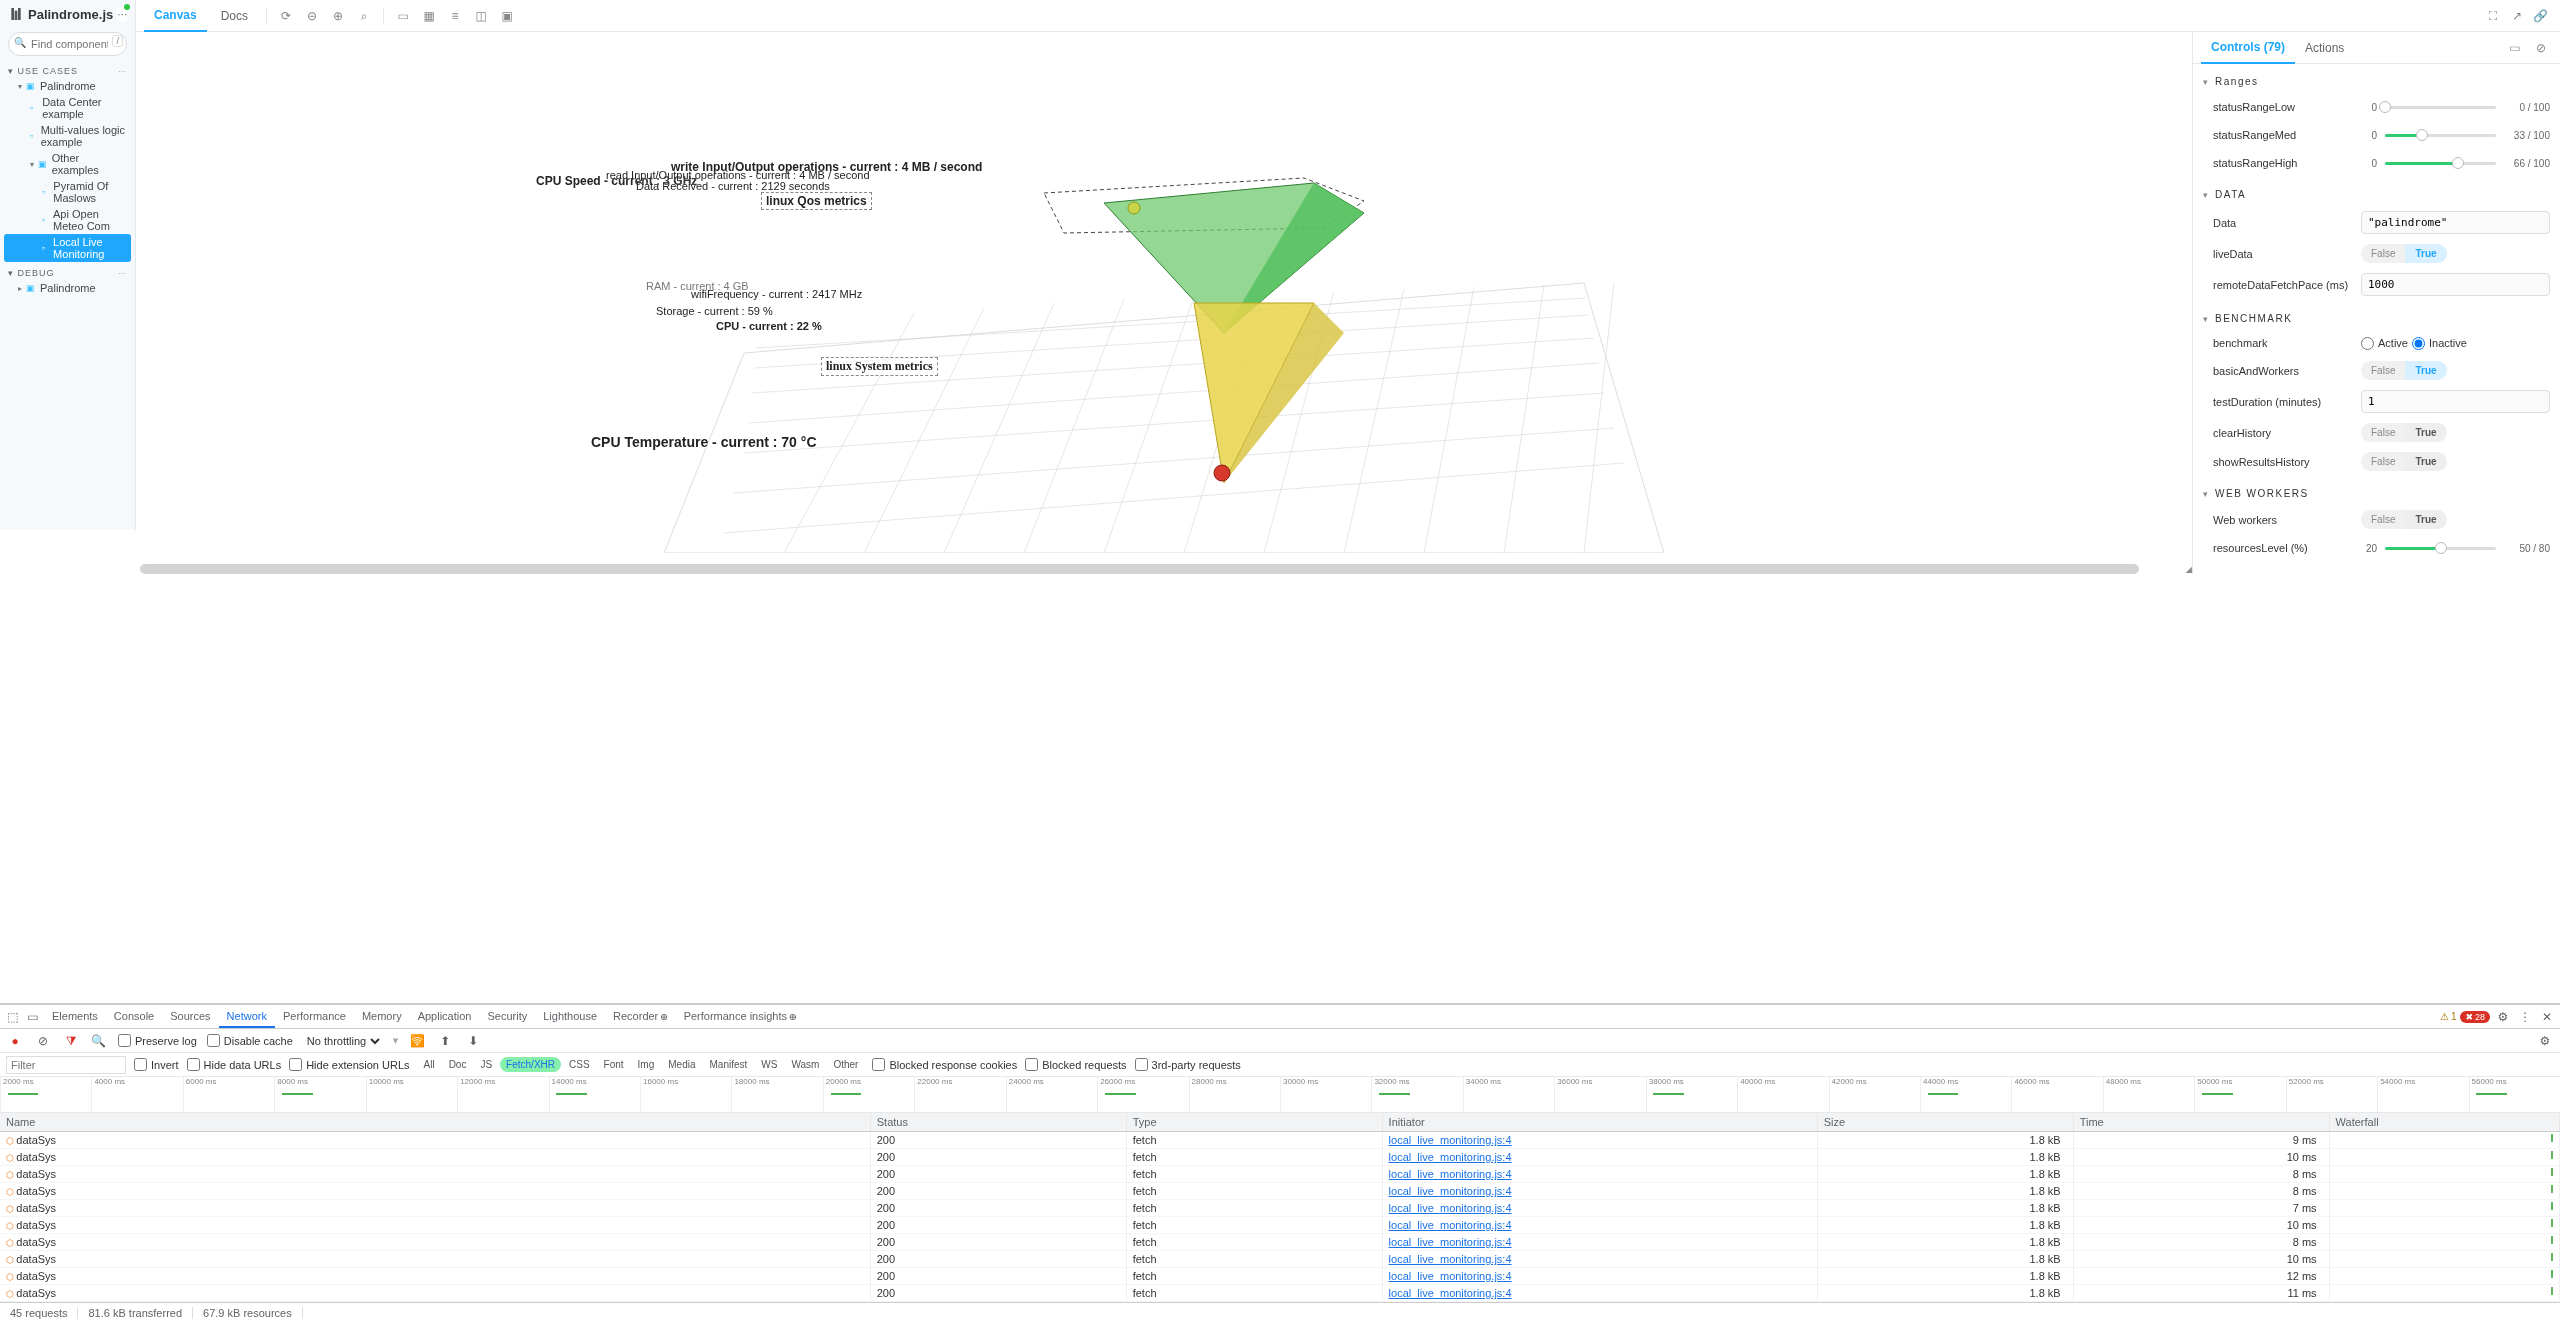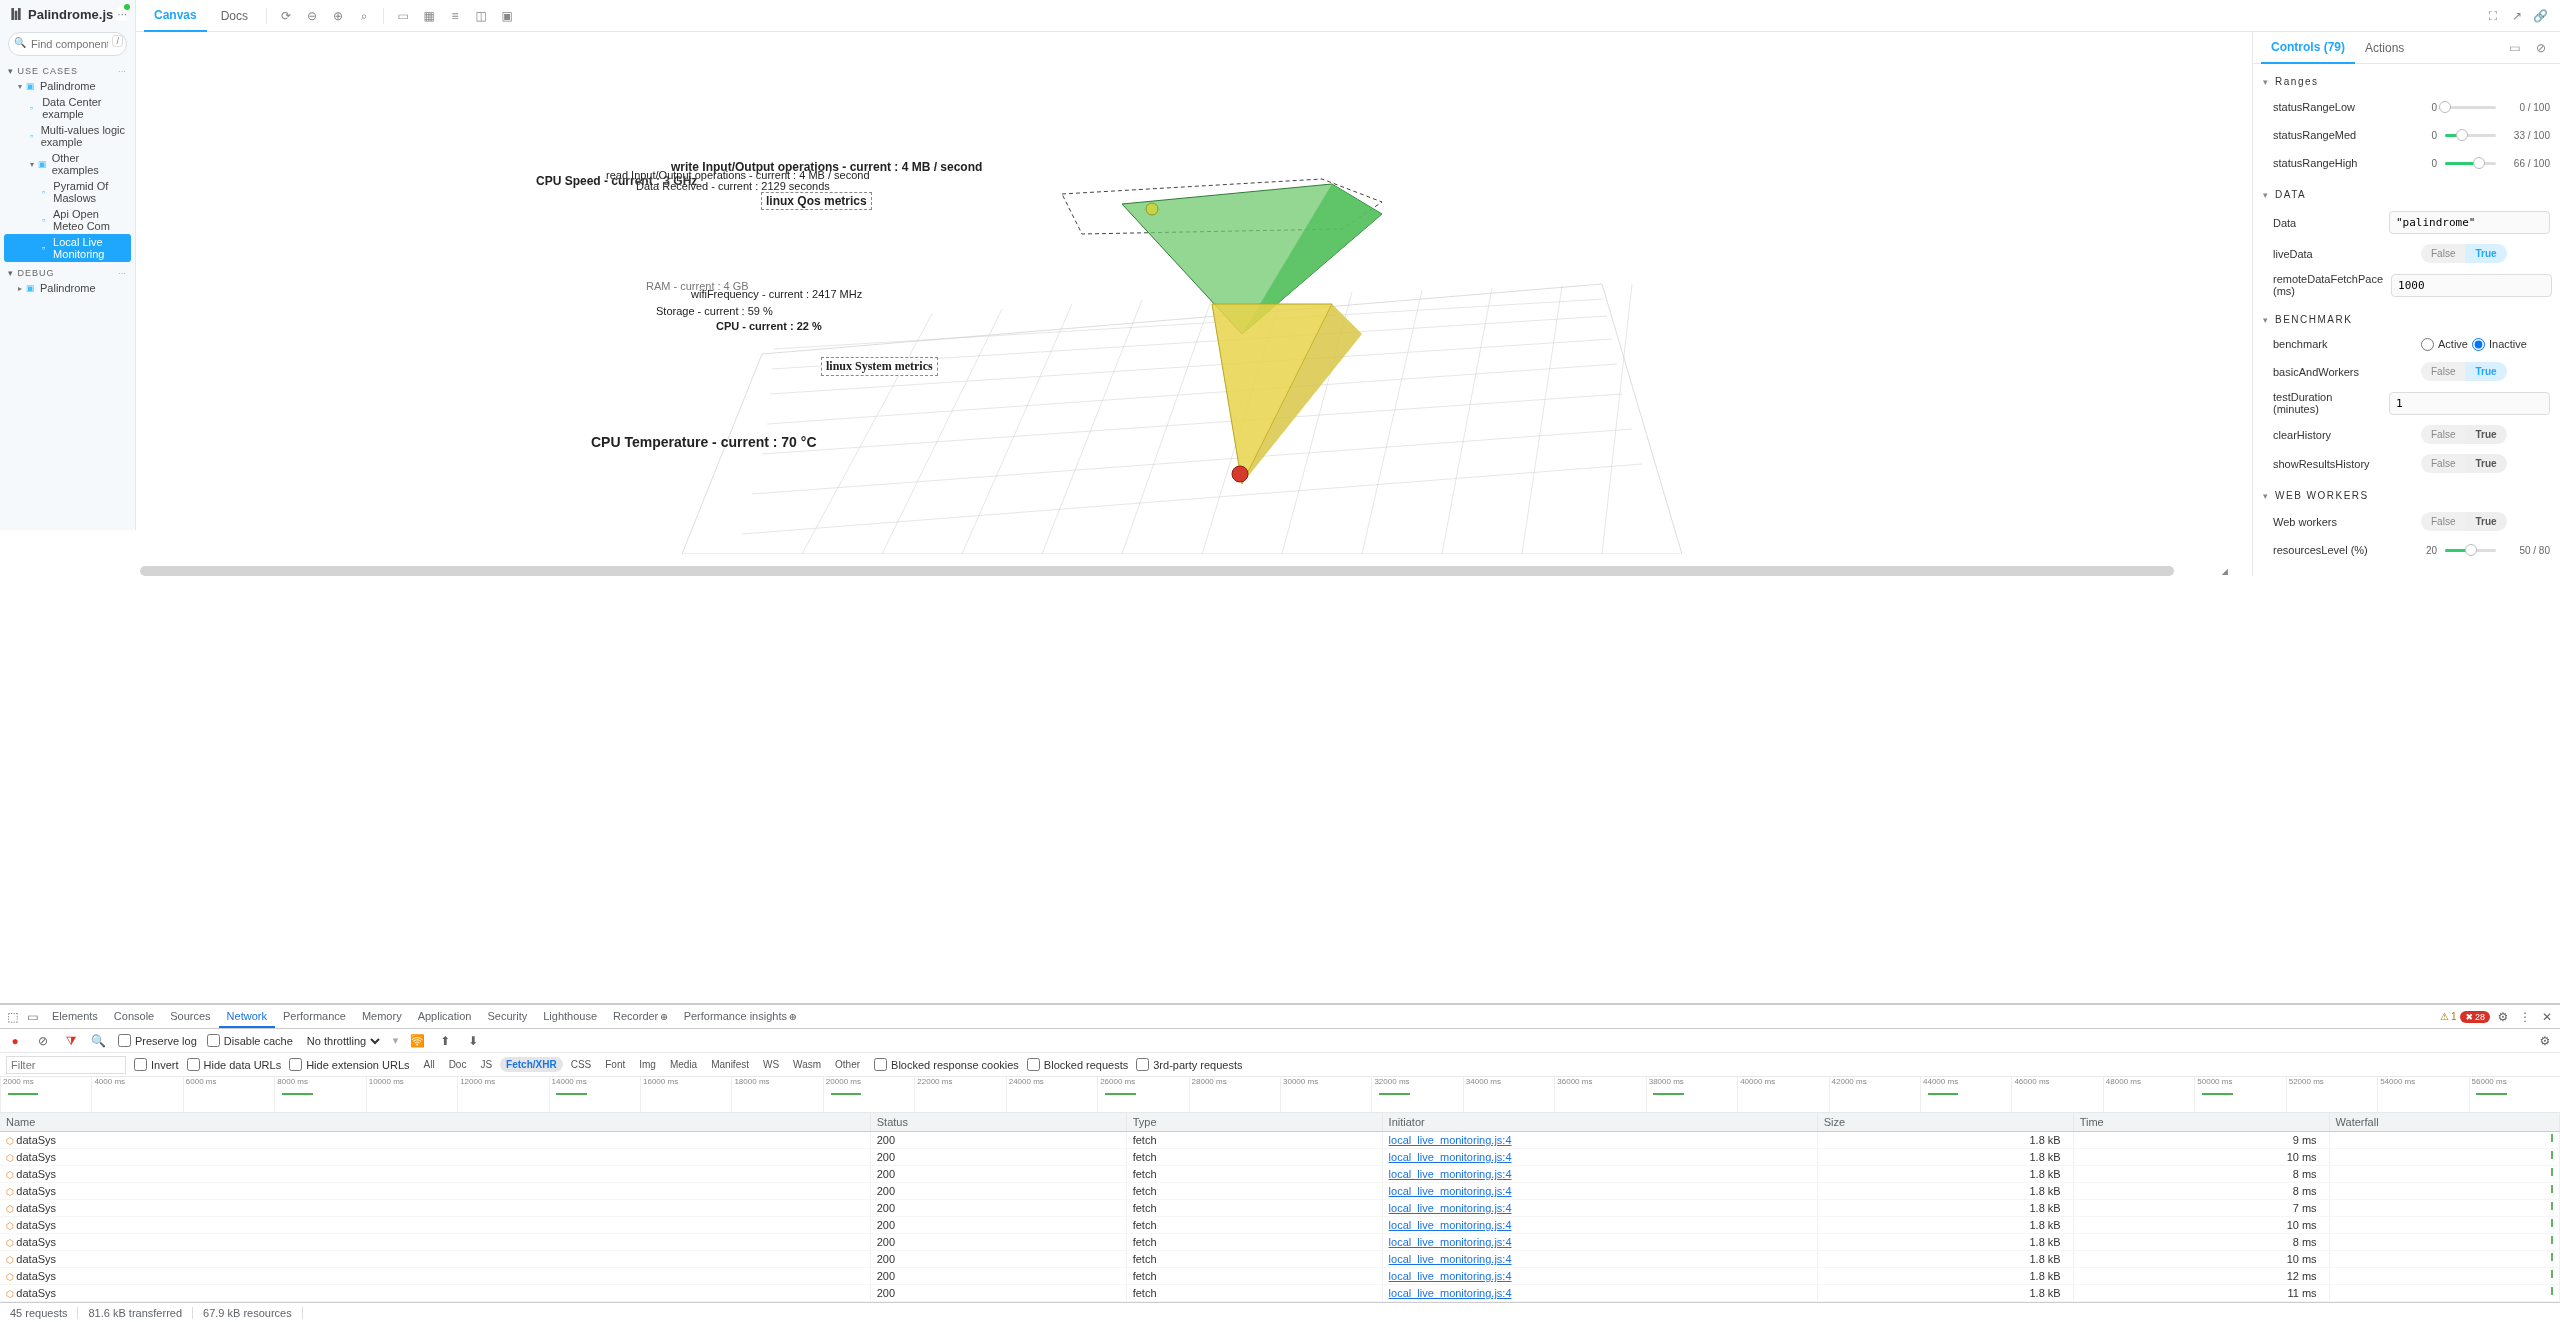--- a/index.html
+++ b/index.html
@@ -47,21 +47,21 @@
 .scroll-h .thumb { height:10px; background:#d4d4d4; border-radius:5px; }
 .scroll-corner { position:absolute; bottom:0; right:0; font-size:8px; color:#888; }
 
 .palindrome-scene { position:absolute; inset:0; display:flex; align-items:center; justify-content:center; }
 .palindrome-scene svg { max-width:100%; max-height:100%; }
 .metric-label { position:absolute; font-size:12px; font-weight:600; color:#222; white-space:nowrap; text-shadow:0 0 3px #fff; }
 .metric-sub { font-weight:400; }
 .metric-box { border:1px dashed #888; padding:1px 4px; background:rgba(255,255,255,0.6); font-weight:600; font-size:12px; }
 
 
-.controls-panel { width:308px; border-left:1px solid #e4e7ec; display:flex; flex-direction:column; font-size:11px; background:#fff;margin-left:24px; }
+.controls-panel { width:368px; border-left:1px solid #e4e7ec; display:flex; flex-direction:column; font-size:11px; background:#fff; }
 .controls-tabs { display:flex; border-bottom:1px solid #e4e7ec; padding:0 8px; align-items:center; height:32px; }
 .ctrl-tab { padding:8px 10px; color:#666; cursor:pointer; font-size:12px; }
 .ctrl-tab.active { color:#1ea7fd; border-bottom:2px solid #1ea7fd; font-weight:600; }
 .controls-body { flex:1; overflow-y:auto; padding:6px 10px; }
 .ctrl-section { margin-bottom:6px; }
 .ctrl-section-head { display:flex; align-items:center; gap:6px; font-size:10px; letter-spacing:1.5px; color:#333; padding:6px 0; cursor:pointer; }
 .ctrl-section-head .chev { font-size:9px; color:#888; }
 .ctrl-row { display:flex; align-items:center; padding:5px 0 5px 10px; min-height:26px; gap:8px; }
 .ctrl-label { width:140px; font-size:11px; color:#333; }
 .ctrl-value-start { width:16px; text-align:right; font-size:10px; color:#666; }
@@ -86,21 +86,21 @@
 .dt-right { margin-left:auto; display:flex; align-items:center; gap:4px; }
 .warn-badge { color:#b07503; font-size:10px; display:flex; align-items:center; gap:2px; }
 .err-badge { background:#d93025; color:#fff; font-size:9px; padding:1px 5px; border-radius:8px; display:flex; align-items:center; gap:2px;}
 .dt-toolbar { display:flex; align-items:center; border-bottom:1px solid #e8e8e8; height:24px; padding:0 6px; gap:10px; font-size:11px; }
 .dt-check { display:flex; align-items:center; gap:4px; font-size:11px; color:#333; }
 .dt-check input { margin:0; }
 .dt-select { background:#fff; border:none; font-size:11px; color:#333; cursor:pointer; }
 .dt-filterrow { display:flex; align-items:center; border-bottom:1px solid #e8e8e8; height:24px; padding:0 6px; gap:8px; font-size:11px; }
 .dt-filterrow input.finput { width:120px; padding:2px 4px; font-size:11px; border:1px solid #ddd; background:#fff; }
 .filter-chip { padding:2px 6px; font-size:10px; cursor:pointer; color:#555; border-radius:8px; }
-.filter-chip.active { background:#e5e5e5; color:#1a73e8;font-weight:bold; }
+.filter-chip.active { background:#86efac; color:#1a73e8; }
 .dt-timeline { height:36px; border-bottom:1px solid #e8e8e8; position:relative; background:#fff; overflow:hidden; }
 .dt-timeline .tick { position:absolute; top:0; height:100%; border-left:1px solid #eee; font-size:8px; color:#888; padding-left:2px; }
 .dt-timeline .seg { position:absolute; top:16px; height:2px; background:#4caf50; }
 .dt-table { flex:1; overflow:auto; }
 .dt-table table { width:100%; border-collapse:collapse; font-size:11px; }
 .dt-table th { text-align:left; font-weight:400; padding:3px 6px; border-right:1px solid #e8e8e8; border-bottom:1px solid #ccc; background:#f1f3f4; color:#5f6368; position:sticky; top:0; }
 .dt-table td { padding:2px 6px; border-right:1px solid #f0f0f0; border-bottom:1px solid #f5f5f5; height:14px; }
 .dt-table .name-cell { color:#333; }
 .dt-table .name-cell::before { content:"⬡ "; color:#e8710a; font-size:9px; }
 .dt-table .init-link { color:#1a73e8; text-decoration:underline; cursor:pointer; }

